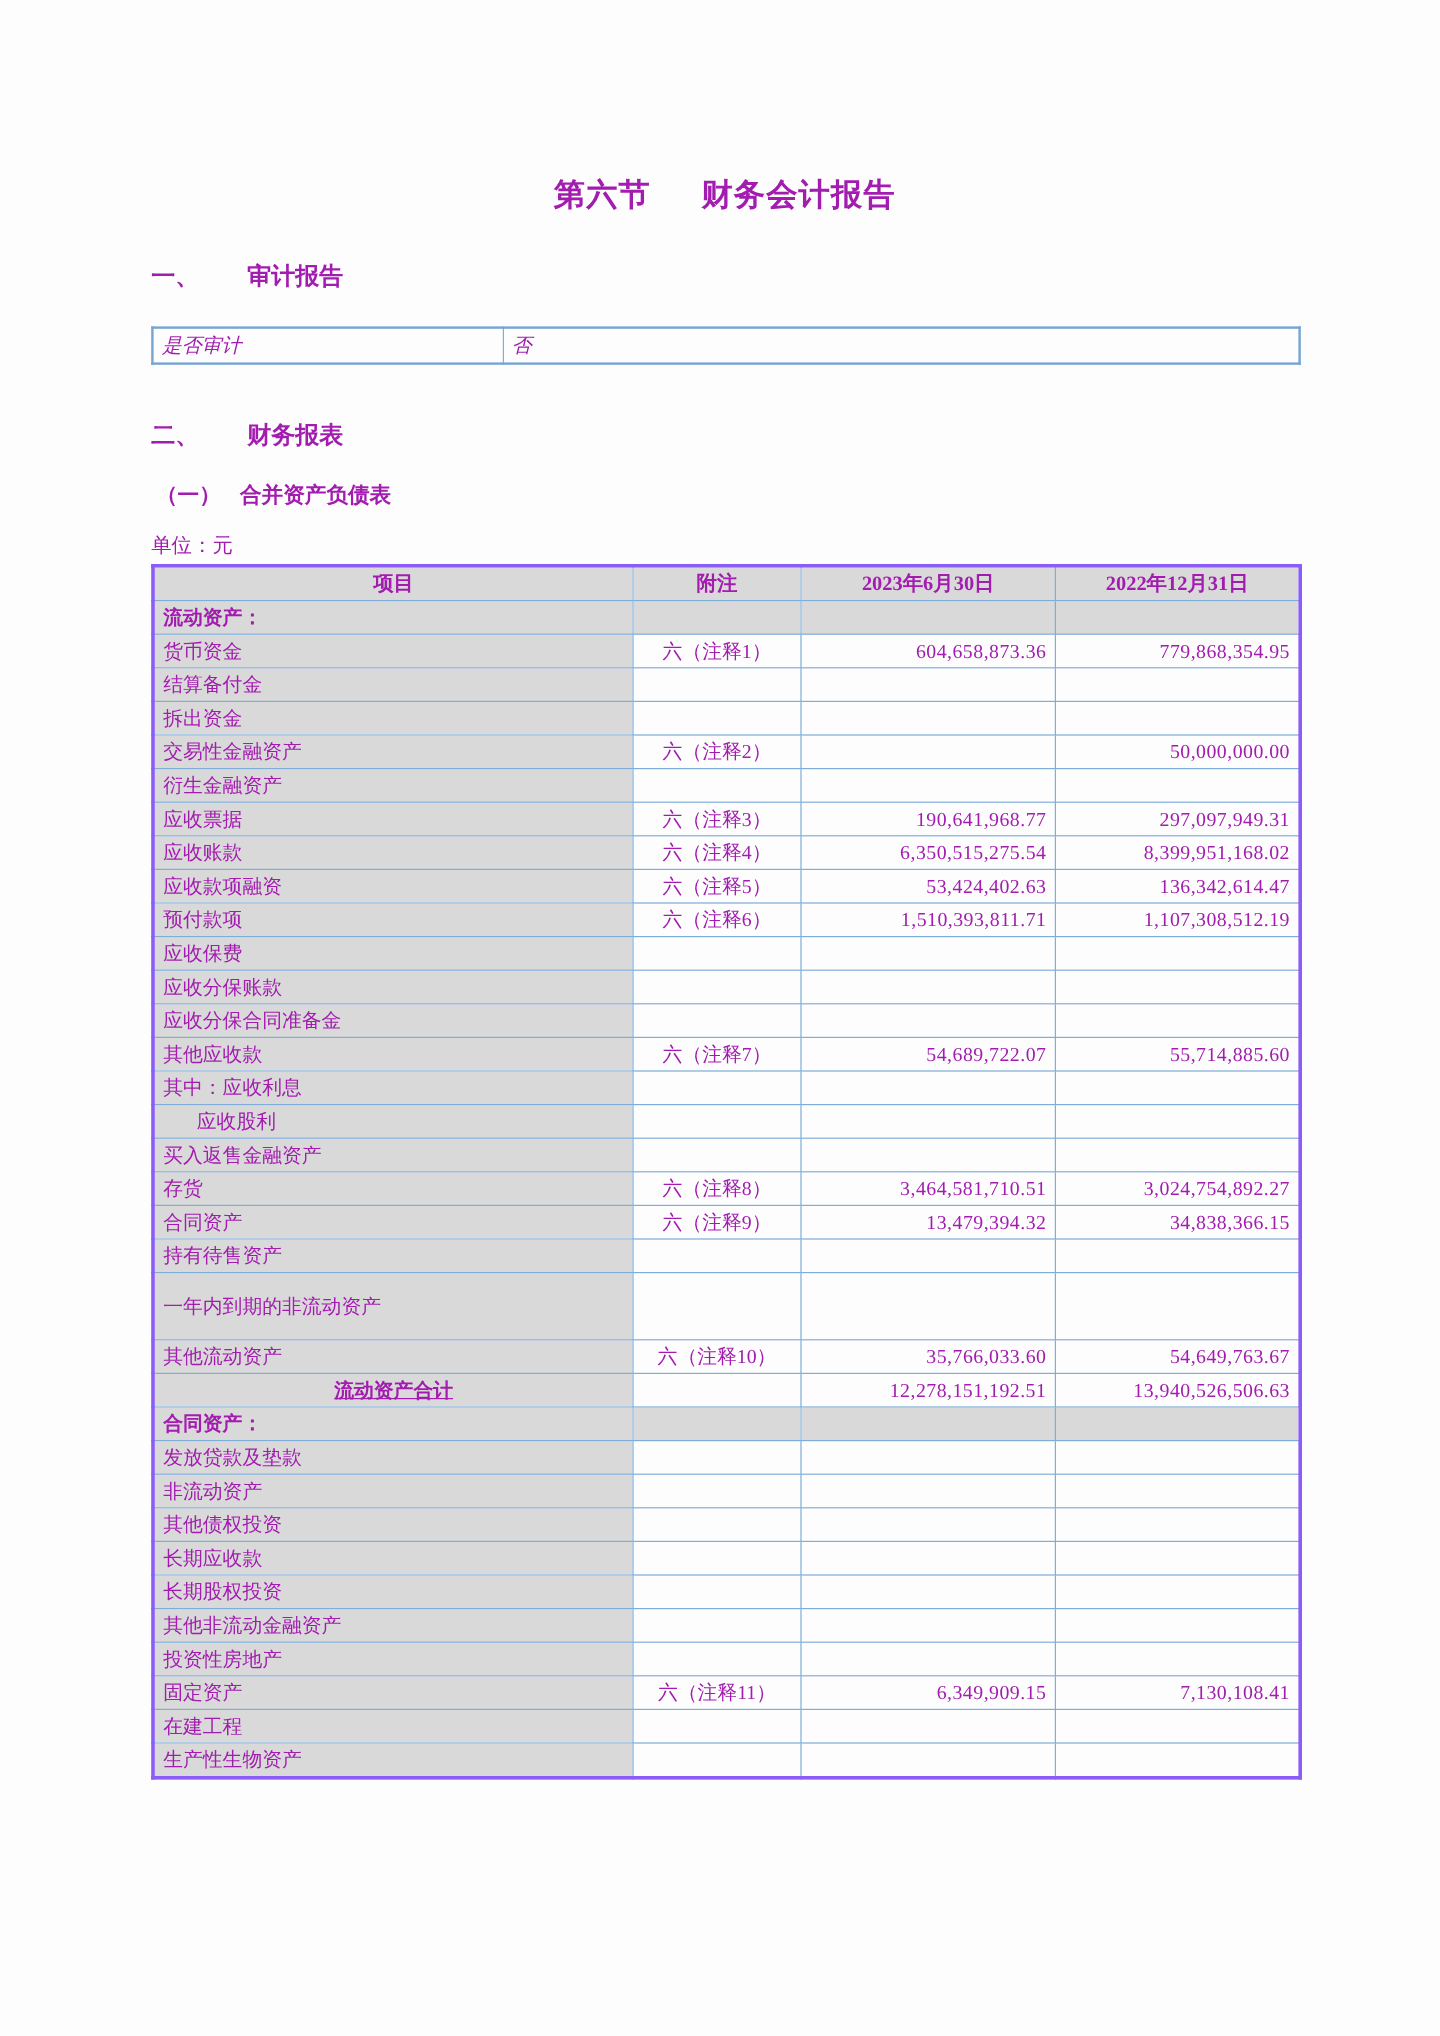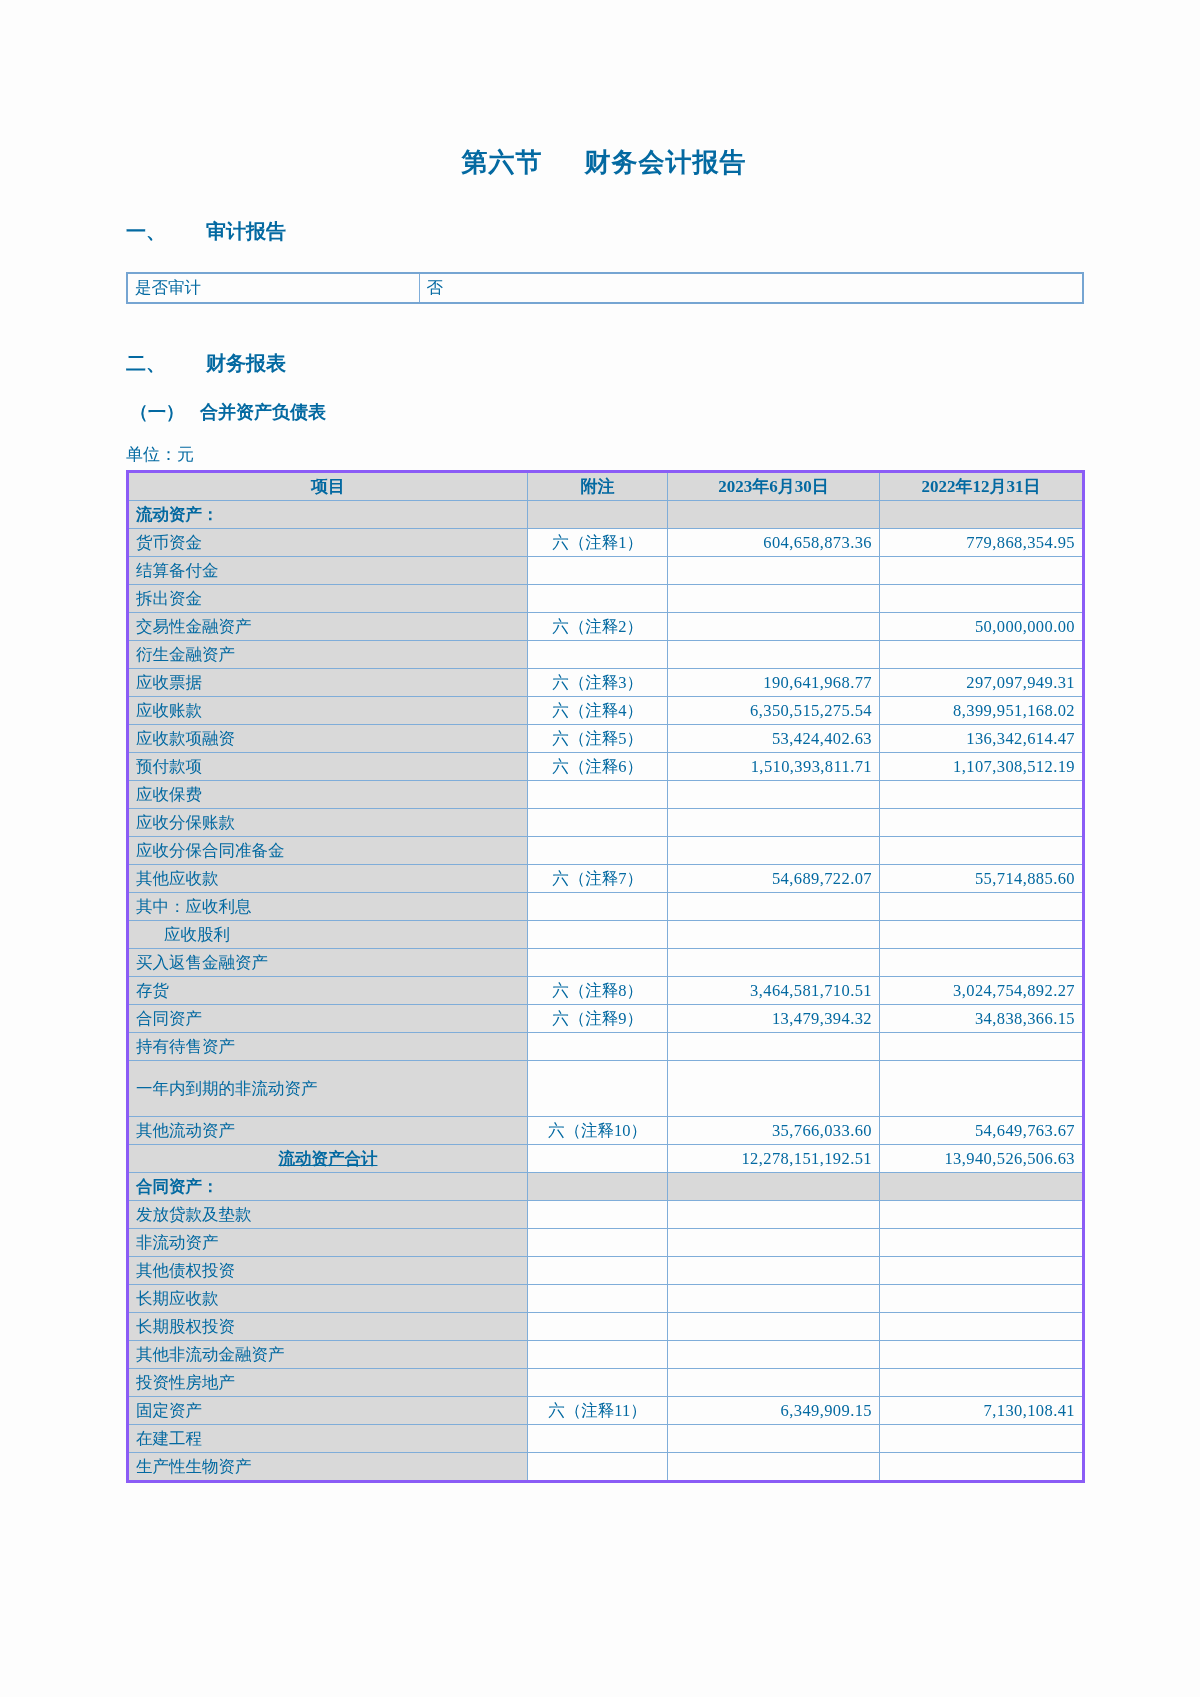--- a/index.html
+++ b/index.html
@@ -2,21 +2,21 @@
 <html><head>
 <meta charset="utf-8">
 <style>
   html,body { margin:0; padding:0; background:#e8e8e8; }
   .page {
     position: relative;
     width: 1200px;
     height: 1697px;
     margin: 0 auto;
     background: #fdfdfd;
-    color: #0369a1;
+    color: #a21caf;
     font-family: "Liberation Serif", "DejaVu Serif", serif;
     overflow: hidden;
     box-sizing: border-box;
   }
   .content {
     position: absolute;
     left: 126px;
     top: 0;
     width: 956px;
   }
@@ -48,21 +48,21 @@
     display: flex;
   }
   .h2 .num { width: 74px; padding-left: 4px; box-sizing: border-box; }
   .h1-stmts { margin-top: 46px; }
   .unit-line {
     margin-top: 20px;
     font-size: 17px;
     line-height: 22px;
   }
   table { border-collapse: collapse; width: 956px; table-layout: fixed; }
-  table.audit { margin-top: 28px; border: 2px solid #76a5d2; }
+  table.audit { margin-top: 28px; border: 2px solid #76a5d2; font-style: italic; }
   table.balance { margin-top: 4px; border: 3px solid #8b5cf6; }
   td, th {
     border: 1px solid #7fadd9;
     height: 27px;
     padding: 0 7px;
     font-size: 16.5px;
     font-weight: normal;
     text-align: left;
     overflow: hidden;
     white-space: nowrap;

